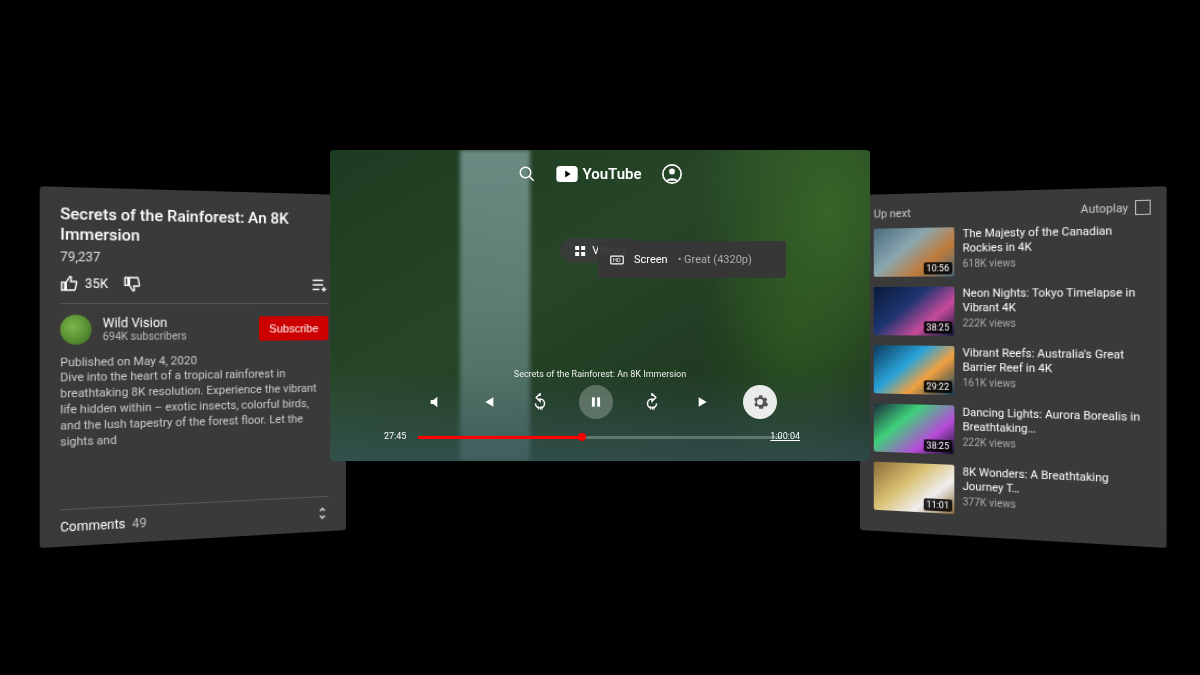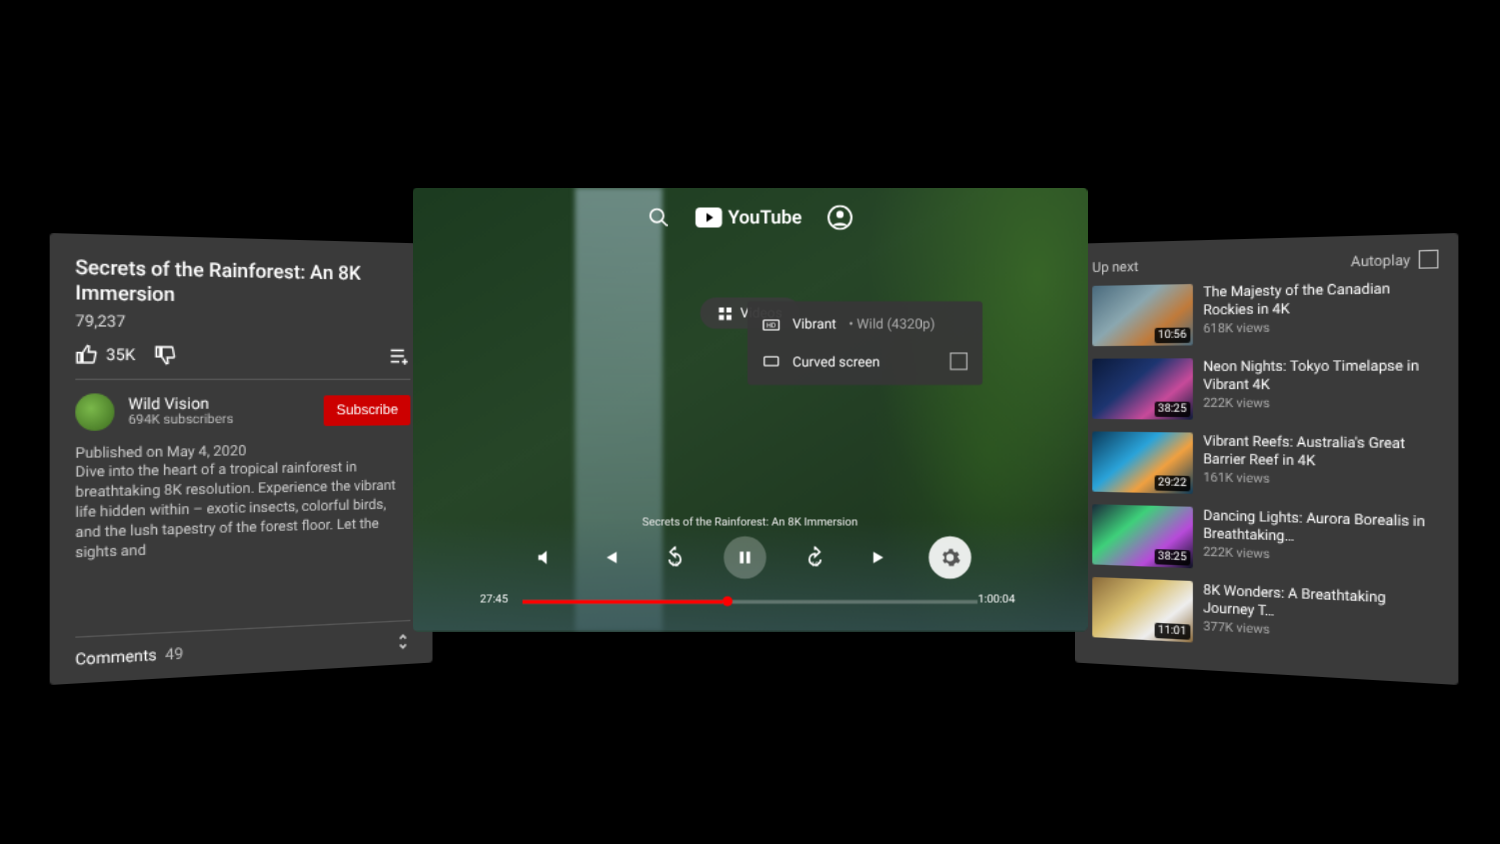--- a/index.html
+++ b/index.html
@@ -4,21 +4,21 @@
 <style>
   html,body{margin:0;padding:0;width:1200px;height:675px;background:#000;overflow:hidden;font-family:Roboto,Arial,sans-serif;color:#fff;}
   .stage{position:relative;width:1200px;height:675px;perspective:1600px;perspective-origin:50% 45%;}
   
   .status{position:absolute;top:119px;left:0;width:100%;display:flex;justify-content:center;gap:22px;font-size:11px;align-items:center;z-index:4;}
   .status .icon{display:inline-block;}
   .battery{display:inline-flex;align-items:center;gap:4px;}
   .batt-shell{width:8px;height:14px;border:1px solid #ccc;border-radius:1px;position:relative;}
   .batt-fill{position:absolute;bottom:0;left:0;right:0;height:42%;background:#ccc;}
   
-  .video-panel{position:absolute;left:330px;top:150px;width:540px;height:355px;background:linear-gradient(150deg,#1c3b20 0%,#274628 40%,#1a2f1c 100%);border-radius:4px;overflow:hidden;z-index:2;}
+  .video-panel{position:absolute;left:330px;top:150px;width:540px;height:311px;background:linear-gradient(150deg,#1c3b20 0%,#274628 40%,#1a2f1c 100%);border-radius:4px;overflow:hidden;z-index:2;}
   .waterfall{position:absolute;left:130px;top:0;width:70px;height:100%;background:linear-gradient(180deg,rgba(170,200,210,0.55),rgba(140,180,190,0.35));filter:blur(2px);}
   .leaves{position:absolute;right:0;top:0;width:200px;height:100%;background:radial-gradient(ellipse at 80% 20%,rgba(60,110,40,0.8),transparent 60%),radial-gradient(ellipse at 60% 60%,rgba(40,80,30,0.8),transparent 55%);}
   .bottom-water{position:absolute;left:0;bottom:0;right:0;height:90px;background:linear-gradient(180deg,transparent,rgba(60,90,100,0.6));}
   .top-bar{position:absolute;top:14px;left:0;right:0;display:flex;justify-content:center;gap:20px;align-items:center;z-index:3;}
   .chip{margin-top:44px;position:absolute;left:50%;transform:translateX(-50%);background:rgba(60,60,60,0.9);border-radius:18px;padding:6px 14px;font-size:11px;display:flex;align-items:center;gap:6px;z-index:3;top:44px;}
   .grid-icon{display:inline-block;width:12px;height:12px;}
   .grid-icon span{display:block;float:left;width:4px;height:4px;background:#fff;margin:1px;}
   .settings-popover{position:absolute;right:84px;top:91px;width:188px;background:rgba(55,55,55,0.95);border-radius:3px;padding:4px 0;font-size:11px;z-index:5;}
   .settings-popover .row{display:flex;align-items:center;gap:10px;padding:8px 12px;cursor:pointer;}
   .row .sub{color:#aaa;}
@@ -27,21 +27,21 @@
   .caption{position:absolute;left:50%;transform:translateX(-50%);bottom:82px;font-size:9px;color:#eee;text-align:center;z-index:3;}
   .controls{position:absolute;bottom:42px;left:0;right:0;display:flex;justify-content:center;gap:26px;align-items:center;z-index:3;}
   .cbtn{width:26px;height:26px;display:flex;align-items:center;justify-content:center;cursor:pointer;}
   .cbtn.big{width:34px;height:34px;background:rgba(255,255,255,0.25);border-radius:50%;}
   .cbtn.gear{width:34px;height:34px;background:rgba(255,255,255,0.9);border-radius:50%;color:#444;}
   .progress{position:absolute;bottom:22px;left:54px;right:54px;z-index:3;font-size:9px;}
   .track{position:relative;height:3px;background:rgba(255,255,255,0.25);margin:4px 34px 0;}
   .played{position:absolute;left:0;top:0;height:100%;width:44%;background:#f00;}
   .dot{position:absolute;left:44%;top:-3px;width:8px;height:8px;background:#f00;border-radius:50%;}
   .time-l{position:absolute;left:0;bottom:-2px;}
-  .time-r{position:absolute;right:4px;bottom:-2px;}
+  .time-r{position:absolute;right:16px;bottom:-2px;text-decoration:underline;}
   
   .left-panel{position:absolute;left:56px;top:195px;width:290px;height:335px;background:#3a3a3a;border-radius:3px;transform-origin:right center;transform:rotateY(24deg);z-index:1;padding:16px 18px 10px;box-sizing:border-box;font-size:12px;}
   .left-panel h2{margin:0 0 4px;font-size:15px;font-weight:500;line-height:1.25;}
   .views{font-size:12px;color:#ddd;margin-bottom:10px;}
   .actions{display:flex;gap:14px;align-items:center;margin-bottom:10px;border-bottom:1px solid rgba(255,255,255,0.15);padding-bottom:10px;}
   .thumb-count{display:flex;align-items:center;gap:6px;}
   .channel{display:flex;align-items:center;gap:10px;margin-bottom:10px;}
   .avatar{width:28px;height:28px;border-radius:50%;background:radial-gradient(circle at 40% 40%,#7ab84a,#3c6b1e);}
   .ch-name{font-size:12px;}
   .ch-sub{font-size:10px;color:#bbb;}
@@ -112,31 +112,22 @@
     </div>
 
     <div class="settings-popover">
       <div class="row">
         <span class="ic">
             <svg width="14" height="10" viewBox="0 0 18 12" fill="none" stroke="#fff" stroke-width="1.5">
               <rect x="1" y="1" width="16" height="10" rx="1"></rect>
               <text x="4" y="9" font-size="7" fill="#fff" stroke="none">HD</text>
             </svg>
           </span>
-        <span>Vibrant</span>
-        <span class="sub">• <span>Wild (4320p)</span></span>
-      </div>
-      <div class="row">
-        <span class="ic">
-            <svg width="14" height="12" viewBox="0 0 20 14" fill="none" stroke="#fff" stroke-width="1.5">
-              <rect x="2" y="2" width="16" height="10" rx="1"></rect>
-            </svg>
-          </span>
-        <span>Curved screen</span>
-        <span class="box"></span>
+        <span>Screen</span>
+        <span class="sub">• <span>Great (4320p)</span></span>
       </div>
     </div>
 
     <div class="caption">Secrets of the Rainforest: An 8K Immersion</div>
 
     <div class="controls">
       <div class="cbtn">
           <svg width="16" height="16" viewBox="0 0 24 24" fill="#fff">
             <path d="M4 9v6h4l6 5V4L8 9H4z"></path>
           </svg>

